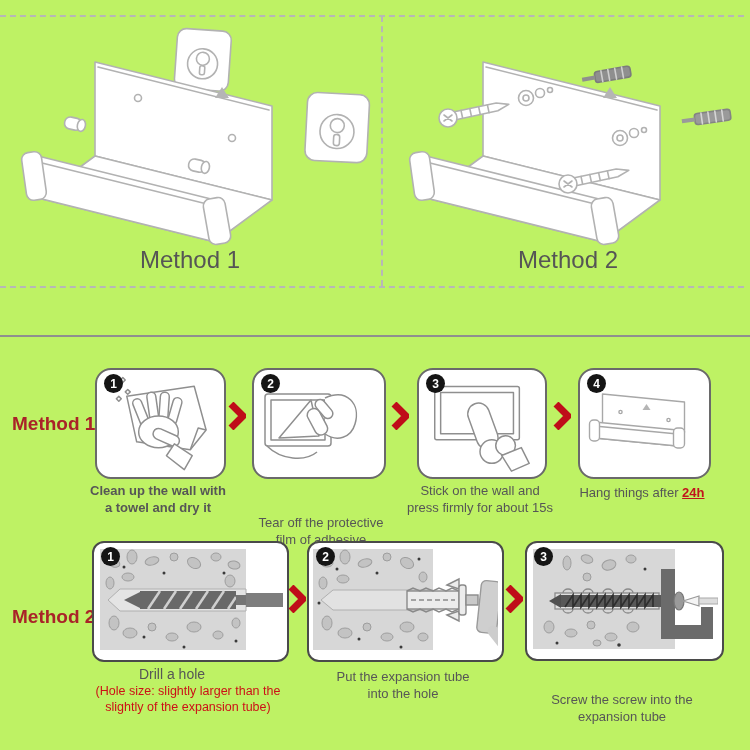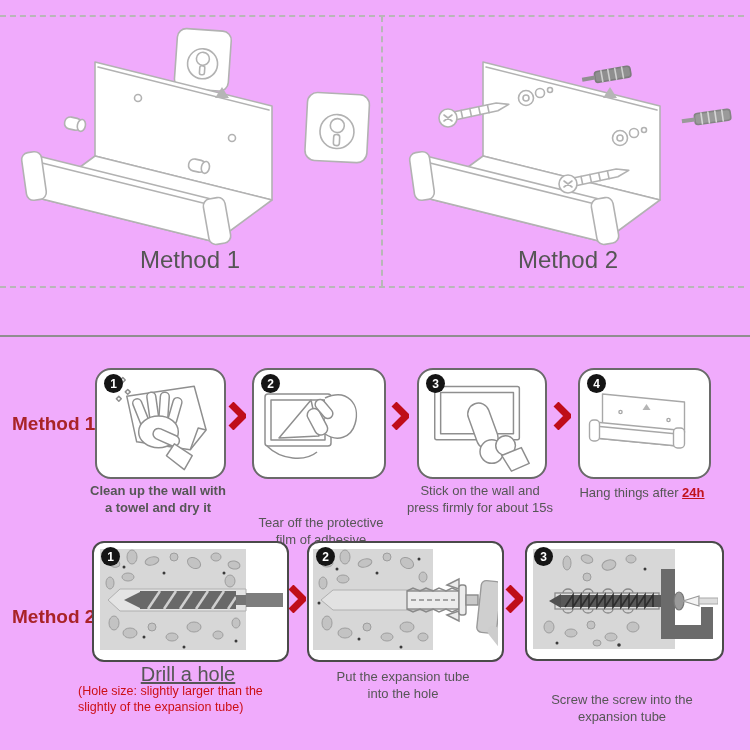--- a/index.html
+++ b/index.html
@@ -1,36 +1,36 @@
 <!DOCTYPE html>
 <html><head>
 <meta charset="utf-8">
 <style>
   html,body{margin:0;padding:0;background:#fff;}
-  .screen{position:relative;width:750px;height:750px;background:#f0abfc;overflow:hidden;
+  .screen{position:relative;width:750px;height:750px;background:#bef264;overflow:hidden;
           font-family:"Liberation Sans",sans-serif;}
   
   .dash-h{position:absolute;left:0;width:744px;border-top:2px dashed #b7b7b7;}
   .dash-v{position:absolute;border-left:2px dashed #b7b7b7;}
   .overview-label{position:absolute;width:200px;text-align:center;font-size:24px;color:#555;}
   .overview-art{position:absolute;}
   
   .separator{position:absolute;left:0;top:335px;width:750px;height:2px;background:#8f8f8f;}
   
   .m-label{position:absolute;font-size:19px;font-weight:bold;color:#a92328;white-space:nowrap;}
   .card{position:absolute;background:#fff;border:2px solid #6a6a6a;border-radius:16px;overflow:hidden;}
   .card.m2{border-color:#4a4a4a;border-radius:12px;}
   .badge{position:absolute;top:4px;left:7px;width:19px;height:19px;border-radius:50%;
          background:#151515;color:#fff;font-size:12px;font-weight:bold;
          display:flex;align-items:center;justify-content:center;z-index:3;}
   .card svg{position:absolute;left:0;top:0;}
   .arrow{position:absolute;width:18px;height:28px;}
   .cap{position:absolute;text-align:center;font-size:13px;line-height:16.5px;color:#565656;}
   .cap .hl{color:#c1131c;font-weight:bold;text-decoration:underline;}
-  .note{position:absolute;font-size:12.5px;line-height:15.5px;color:#cc1016;}
+  .note{position:absolute;text-align:center;font-size:12.5px;line-height:15.5px;color:#cc1016;}
   
   .lineart{stroke:#b2b2b2;fill:none;stroke-width:1.6;stroke-linejoin:round;stroke-linecap:round;}
   .la-fill{fill:#ffffff;}
 </style>
 </head>
 <body>
 
 <div class="screen">
 
   <div class="dash-h" style="top:15px;"></div>
@@ -374,21 +374,21 @@
         <polyline points="38,64 46,52 46,64 54,52 54,64 62,52 62,64 70,52 70,64 78,52 78,64 86,52 86,64 94,52 94,64 102,52 102,64 110,52 110,64 118,52 118,64 126,52 126,64" fill="none" stroke="#2e2e2e" stroke-width="1.6"></polyline>
         <ellipse cx="152" cy="58" rx="5" ry="9" fill="#9a9a9a" stroke="#777" stroke-width="1.2"></ellipse>
       </g>
       <g>
         <polygon points="156,58 172,53 172,63" fill="#f4f4f4" stroke="#999" stroke-width="1.2"></polygon>
         <rect x="172" y="55" width="19" height="6" fill="#dddddd" stroke="#aaa" stroke-width="1"></rect>
       </g>
     </svg>
   </div>
 
-  <div class="cap" style="left:103px;top:666px;width:170px;font-size:20px;text-decoration:underline;">
+  <div class="cap" style="left:87px;top:666px;width:170px;font-size:14px;">
     <div>Drill a hole</div>
   </div>
   <div class="note" style="left:78px;top:684px;width:220px;">
     <div>(Hole size: slightly larger than the</div>
     <div>slightly of the expansion tube)</div>
   </div>
   <div class="cap" style="left:313px;top:669px;width:180px;">
     <div>Put the expansion tube</div>
     <div>into the hole</div>
   </div>

